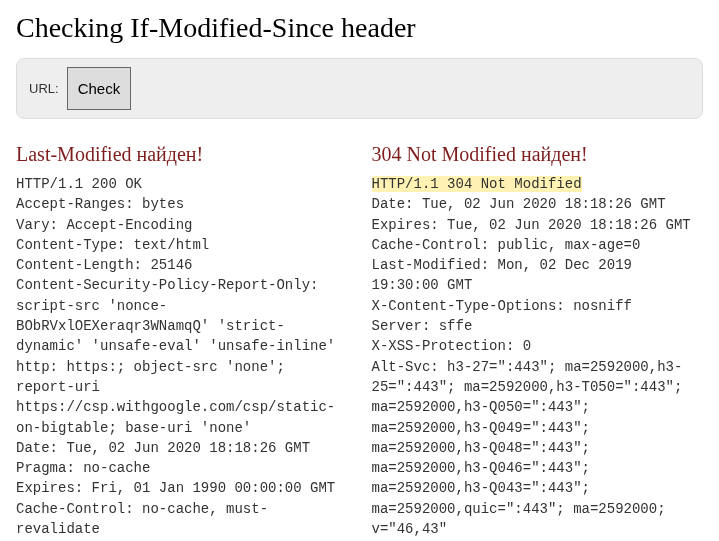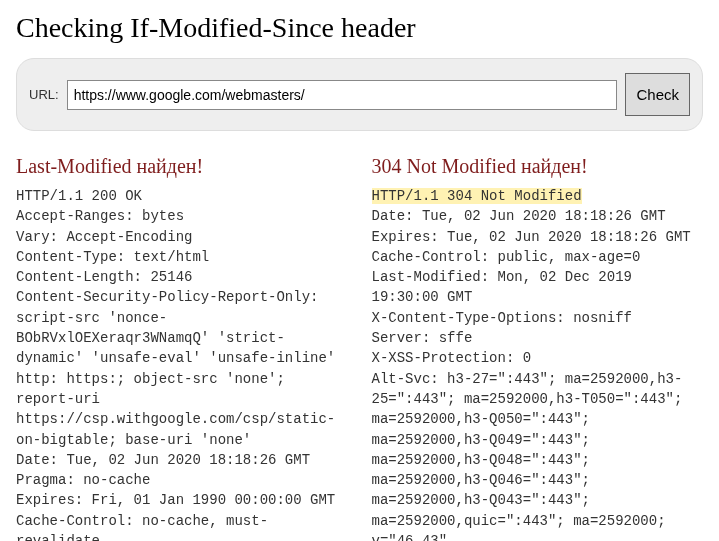--- a/index.html
+++ b/index.html
@@ -12,22 +12,22 @@
     width: 719px;
   }
   h1 {
     font-weight: normal;
     font-size: 28px;
     margin: 0 0 14px 0;
   }
   .urlbar {
     background: #eeeeee;
     border: 1px solid #ddd;
-    border-radius: 18px;
-    padding: 14px 12px;
+    border-radius: 8px;
+    padding: 8px 12px;
     display: flex;
     align-items: center;
     gap: 8px;
   }
   .urlbar label {
     font-family: Verdana, Arial, sans-serif;
     font-size: 13px;
     color: #333;
   }
   .urlbar input[type=text] {
@@ -75,21 +75,20 @@
     background: #fff2b3;
   }
 </style>
 </head>
 <body>
 
 <h1>Checking If-Modified-Since header</h1>
 
 <div class="urlbar">
   <label>URL:</label>
-  <input type="text" value="https://www.google.com/webmasters/" style="">
   <button>Check</button>
 </div>
 
 <div class="columns">
 
   <div class="col">
     <h2>Last-Modified найден!</h2>
     <div class="headers">
       <span>HTTP/1.1 200 OK<br>Accept-Ranges: bytes<br>Vary: Accept-Encoding<br>Content-Type: text/html<br>Content-Length: 25146<br>Content-Security-Policy-Report-Only: script-src 'nonce-BObRVxlOEXeraqr3WNamqQ' 'strict-dynamic' 'unsafe-eval' 'unsafe-inline' http: https:; object-src 'none'; report-uri https://csp.withgoogle.com/csp/static-on-bigtable; base-uri 'none'<br>Date: Tue, 02 Jun 2020 18:18:26 GMT<br>Pragma: no-cache<br>Expires: Fri, 01 Jan 1990 00:00:00 GMT<br>Cache-Control: no-cache, must-revalidate</span><br>
       <br>

